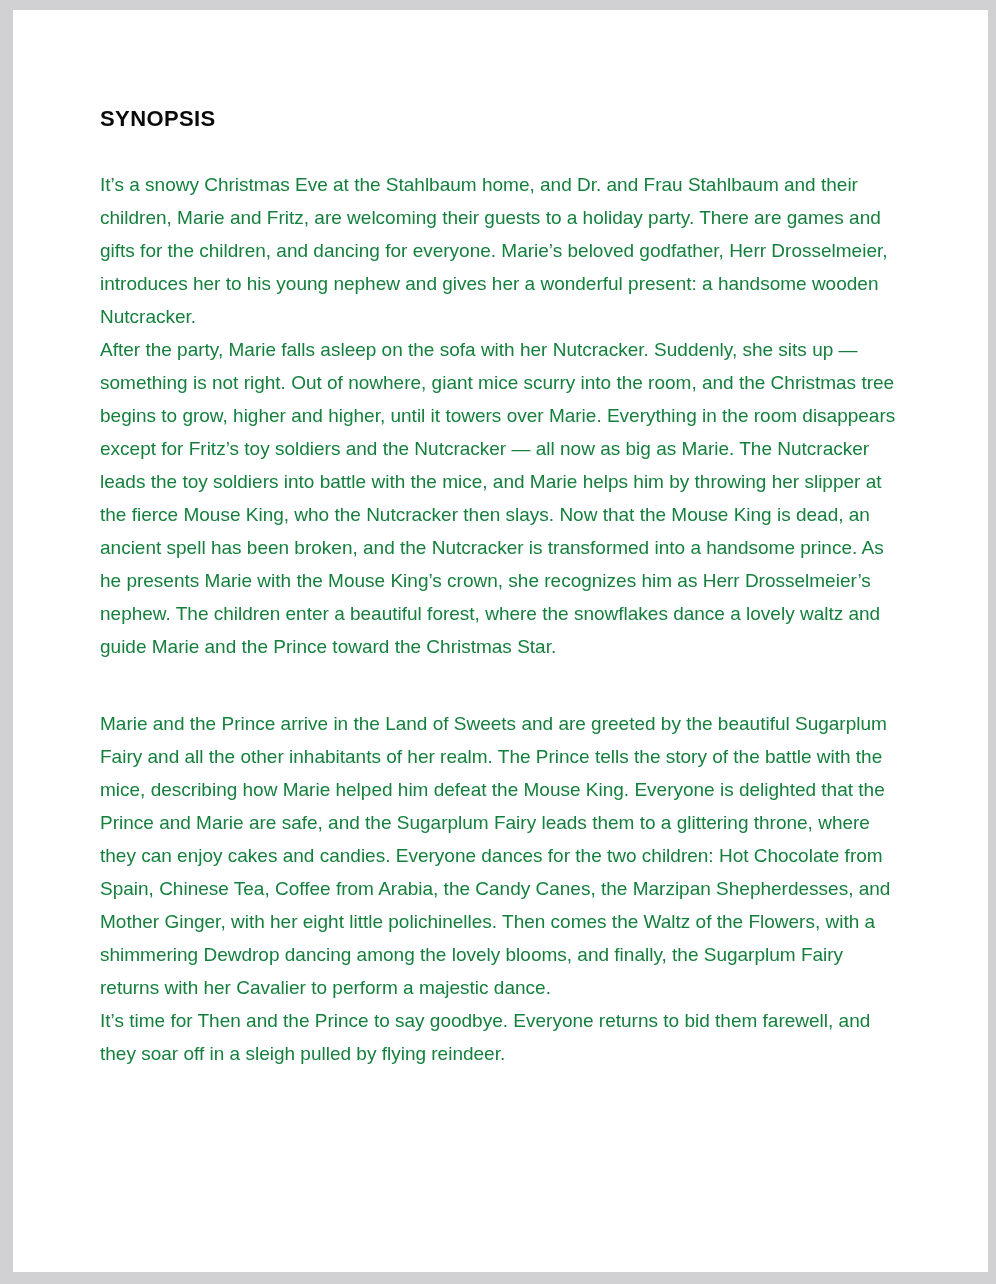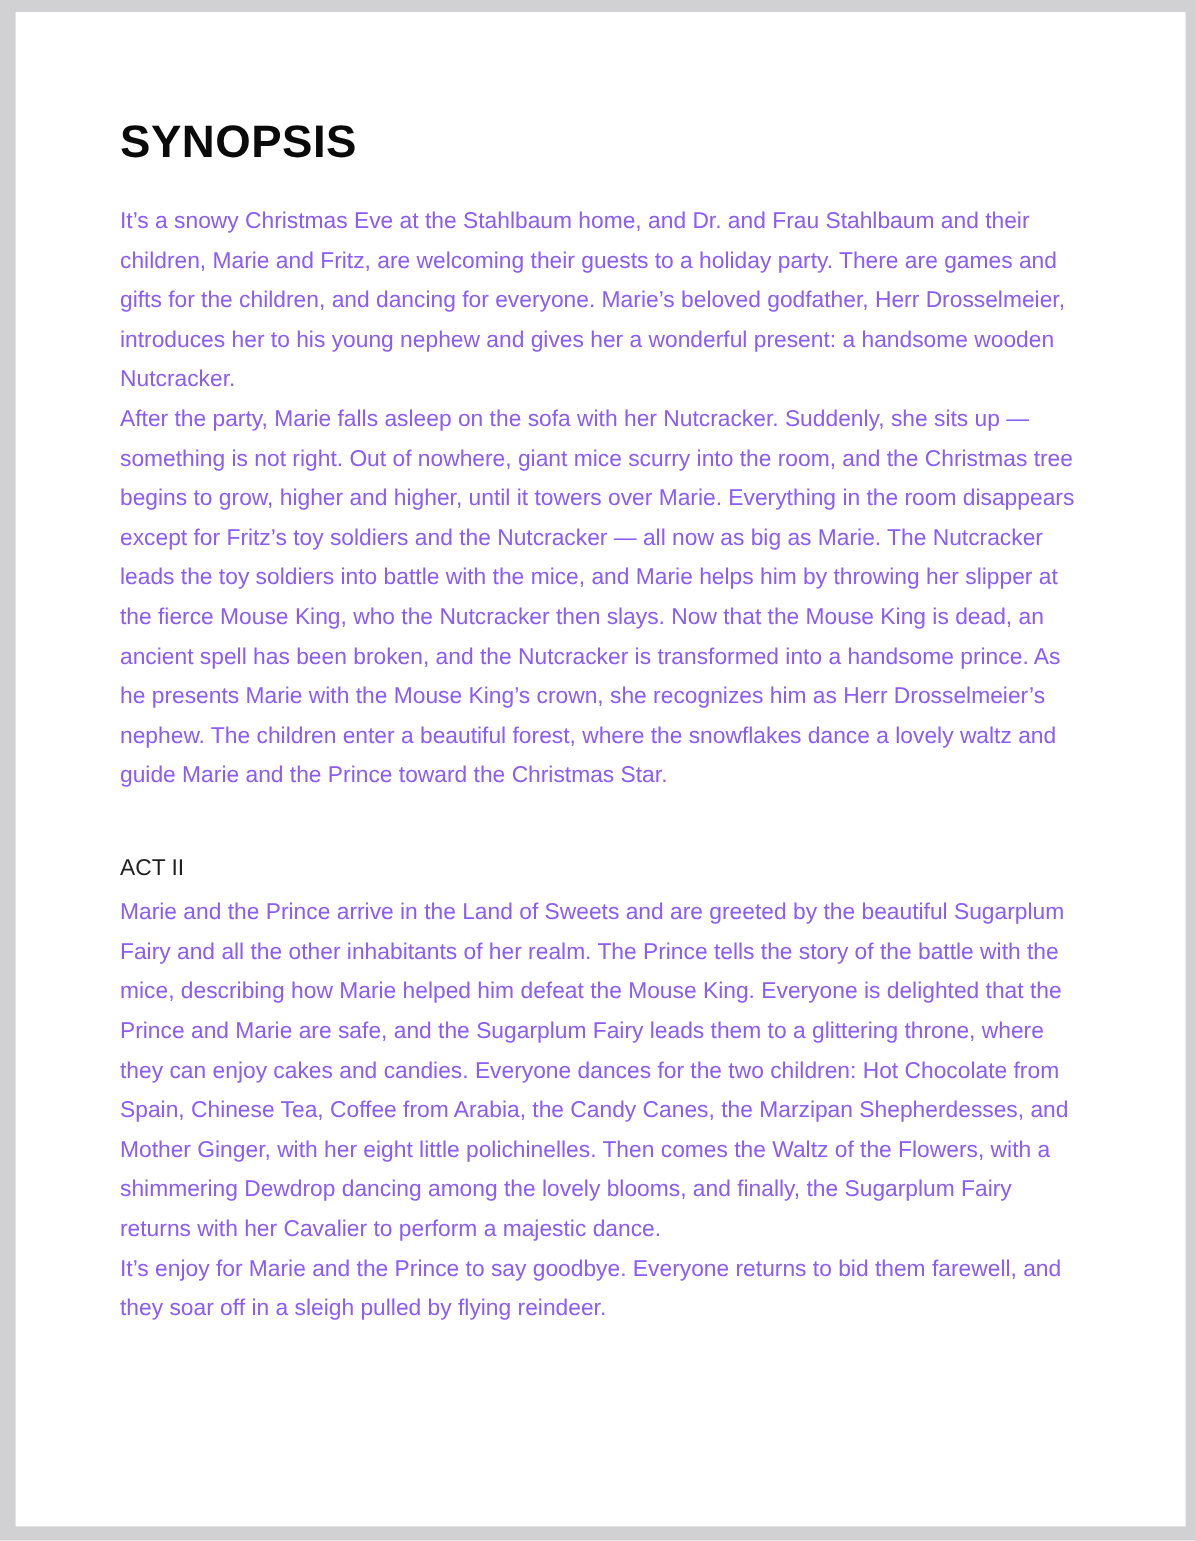--- a/index.html
+++ b/index.html
@@ -21,38 +21,38 @@
     left: 13px;
     top: 10px;
     width: 975px;
     height: 1262px;
     background: #ffffff;
     box-sizing: border-box;
     padding: 91px 88px 0 87px;
   }
   .doc-title {
     margin: 0 0 31px 0;
-    font-size: 38px;
+    font-size: 22px;
     line-height: 36px;
     font-weight: 700;
     letter-spacing: 0.4px;
     color: #0a0a0a;
   }
   .act-heading {
     font-size: 19px;
     line-height: 33px;
     font-weight: 400;
     color: #1f1f1f;
     margin: 0 0 0 0;
   }
   .act p {
     margin: 0;
     font-size: 19px;
     line-height: 33px;
-    color: #8b5cf6;
+    color: #15803d;
     width: 805px;
   }
   .act-2 {
     margin-top: 44px;
   }
   .act-2 .act-heading {
     margin-bottom: 4px;
   }
 </style>
 </head>
@@ -62,19 +62,18 @@
   <div class="page">
 
     <h1 class="doc-title">SYNOPSIS</h1>
 
     <section class="act act-1">
       <p>It’s a snowy Christmas Eve at the Stahlbaum home, and Dr. and Frau Stahlbaum and their children, Marie and Fritz, are welcoming their guests to a holiday party. There are games and gifts for the children, and dancing for everyone. Marie’s beloved godfather, Herr Drosselmeier, introduces her to his young nephew and gives her a wonderful present: a handsome wooden Nutcracker.</p>
       <p>After the party, Marie falls asleep on the sofa with her Nutcracker. Suddenly, she sits up — something is not right. Out of nowhere, giant mice scurry into the room, and the Christmas tree begins to grow, higher and higher, until it towers over Marie. Everything in the room disappears except for Fritz’s toy soldiers and the Nutcracker — all now as big as Marie. The Nutcracker leads the toy soldiers into battle with the mice, and Marie helps him by throwing her slipper at the fierce Mouse King, who the Nutcracker then slays. Now that the Mouse King is dead, an ancient spell has been broken, and the Nutcracker is transformed into a handsome prince. As he presents Marie with the Mouse King’s crown, she recognizes him as Herr Drosselmeier’s nephew. The children enter a beautiful forest, where the snowflakes dance a lovely waltz and guide Marie and the Prince toward the Christmas Star.</p>
     </section>
 
     <section class="act act-2">
-      <div class="act-heading">ACT II</div>
       <p>Marie and the Prince arrive in the Land of Sweets and are greeted by the beautiful Sugarplum Fairy and all the other inhabitants of her realm. The Prince tells the story of the battle with the mice, describing how Marie helped him defeat the Mouse King. Everyone is delighted that the Prince and Marie are safe, and the Sugarplum Fairy leads them to a glittering throne, where they can enjoy cakes and candies. Everyone dances for the two children: Hot Chocolate from Spain, Chinese Tea, Coffee from Arabia, the Candy Canes, the Marzipan Shepherdesses, and Mother Ginger, with her eight little polichinelles. Then comes the Waltz of the Flowers, with a shimmering Dewdrop dancing among the lovely blooms, and finally, the Sugarplum Fairy returns with her Cavalier to perform a majestic dance.</p>
-      <p>It’s enjoy for Marie and the Prince to say goodbye. Everyone returns to bid them farewell, and they soar off in a sleigh pulled by flying reindeer.</p>
+      <p>It’s time for Then and the Prince to say goodbye. Everyone returns to bid them farewell, and they soar off in a sleigh pulled by flying reindeer.</p>
     </section>
 
   </div>
 </div>
 
 </body></html>

